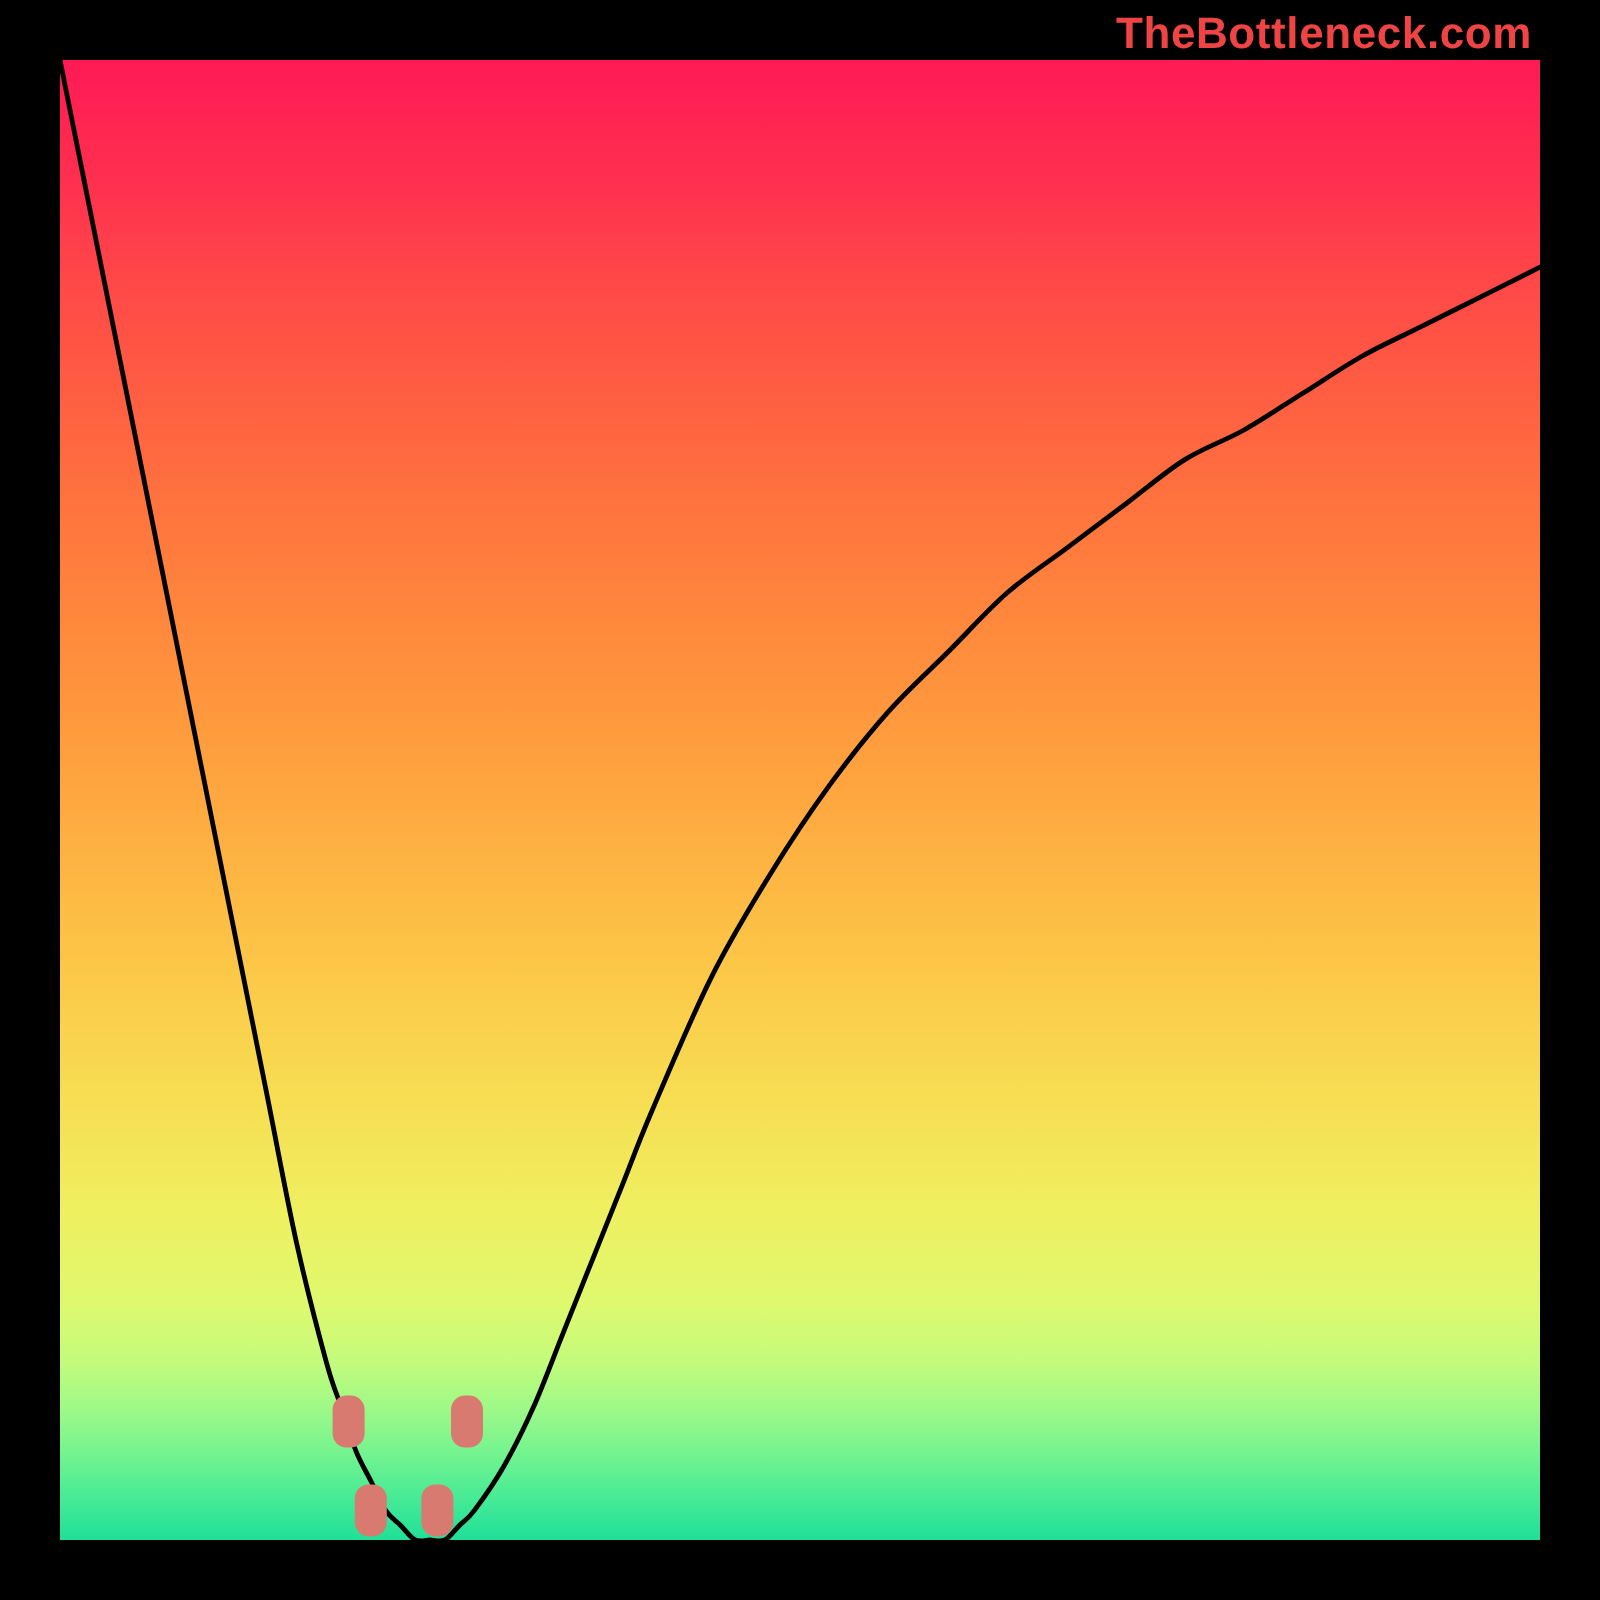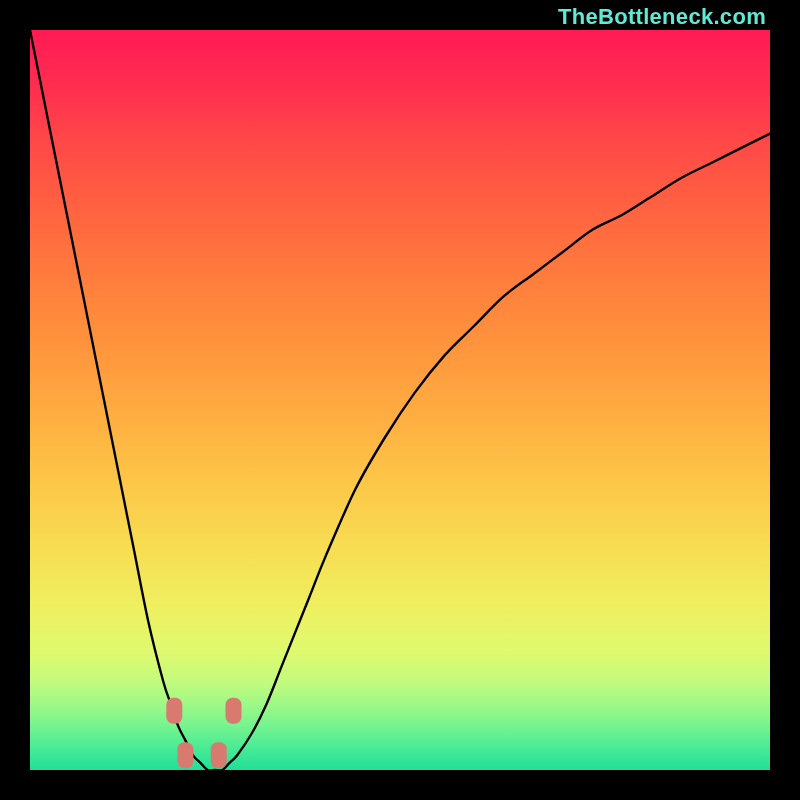--- a/index.html
+++ b/index.html
@@ -41,21 +41,21 @@
       #c3fb7c 88%,
       #9ff987 91%,
       #76f48f 94%,
       #49eb95 97%,
       #1fe098 100%);
   }
   .watermark {
     position: absolute;
     top: 4px;
     right: 34px;
-    color: #5eead4;
+    color: #ef4444;
     font-size: 22px;
     font-weight: 600;
     letter-spacing: 0.3px;
     text-align: right;
   }
   svg.curve {
     position: absolute;
     left: 0;
     top: 0;
     width: 740px;

